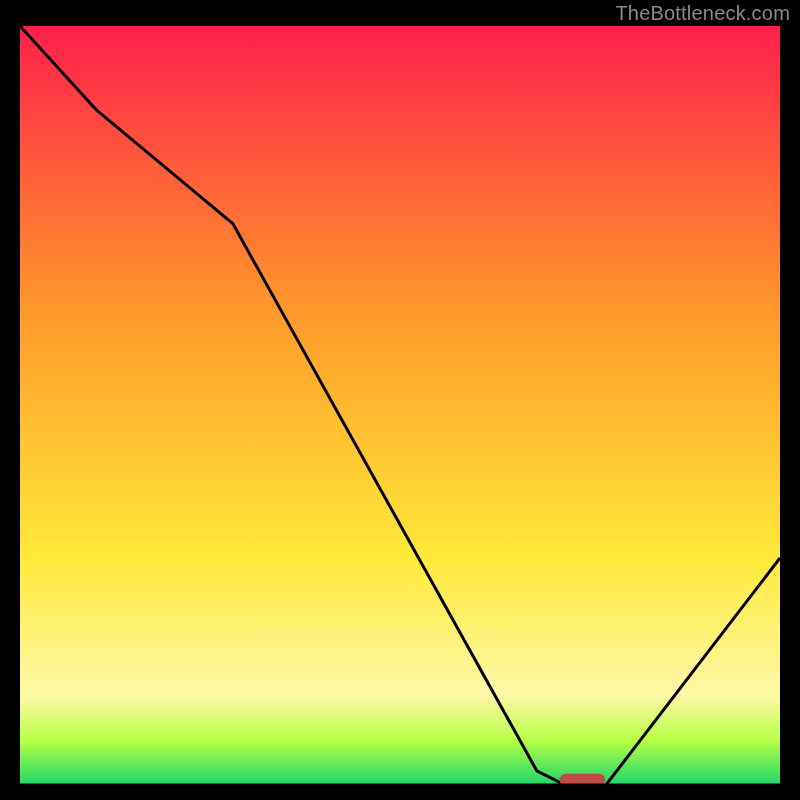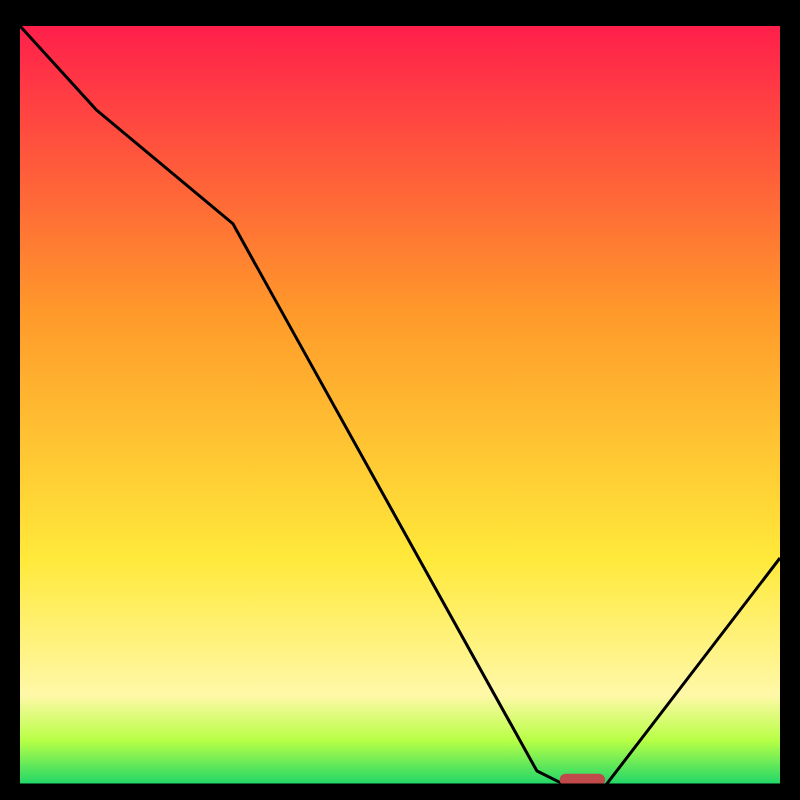--- a/index.html
+++ b/index.html
@@ -37,20 +37,21 @@
   .plot svg {
     width: 760px;
     height: 760px;
     display: block;
   }
 </style>
 </head>
 <body>
 
 <div class="stage">
+  <div class="watermark">TheBottleneck.com</div>
 
   <div class="plot">
     <svg id="chart-svg" viewBox="0 0 760 760">
       <defs>
         <linearGradient id="bg-grad" x1="0" y1="0" x2="0" y2="1">
             <stop offset="0%" stop-color="#ff1f4b"></stop>
             <stop offset="38%" stop-color="#ff9a2a"></stop>
             <stop offset="70%" stop-color="#ffe93a"></stop>
             <stop offset="88%" stop-color="#fff8a8"></stop>
             <stop offset="94%" stop-color="#b8ff46"></stop>

